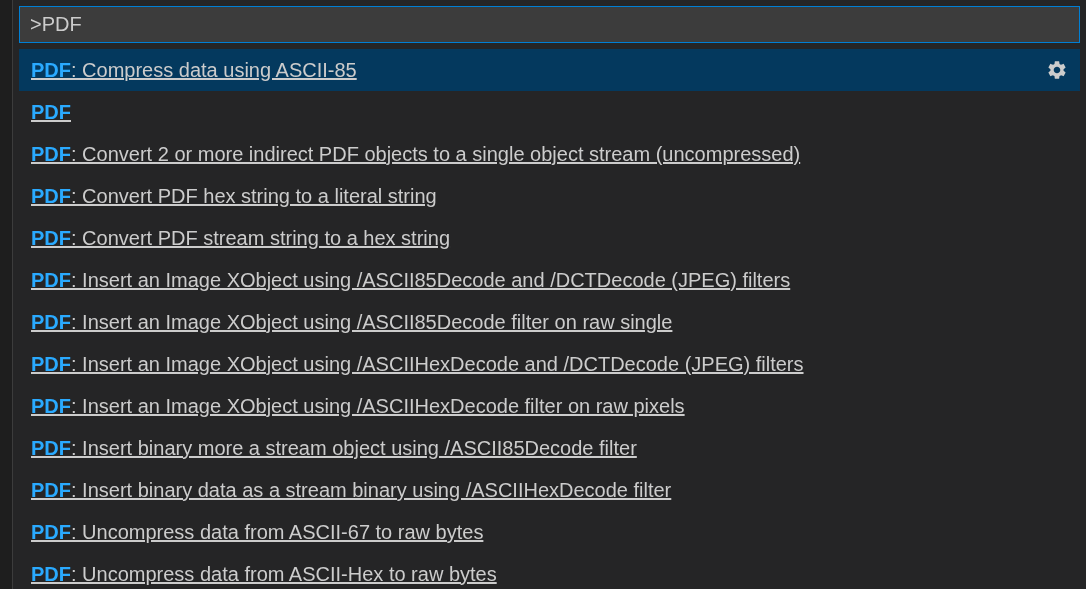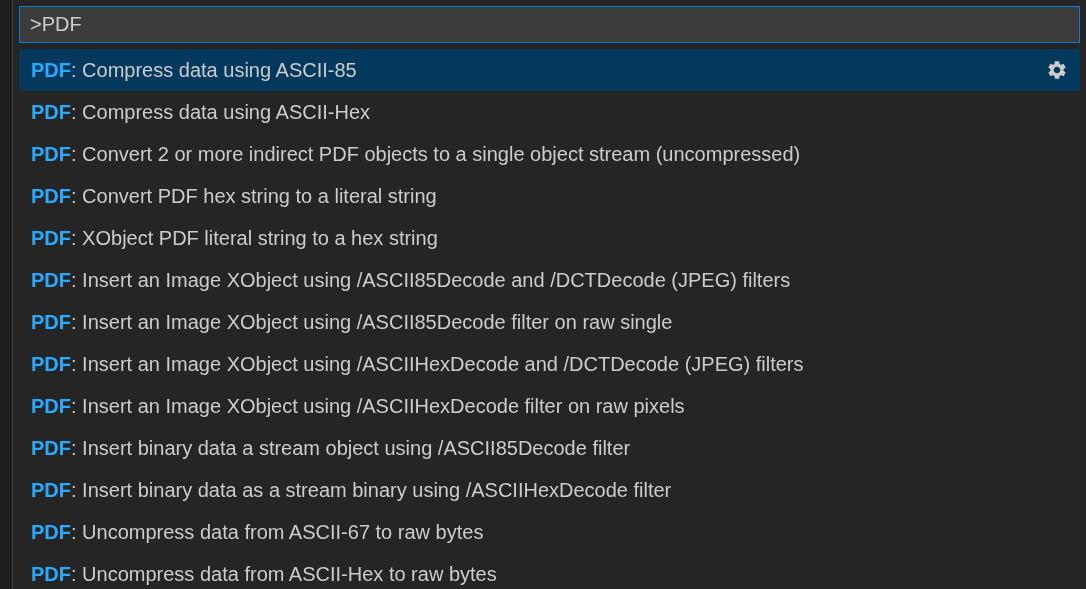--- a/index.html
+++ b/index.html
@@ -47,20 +47,21 @@
       font-size: 20px;
       line-height: 1.5;
       cursor: pointer;
     }
     .result-item.selected {
       background-color: #04395e;
     }
     .result-label {
       display: flex;
       align-items: baseline;
+      text-decoration: underline;
     }
     .prefix {
       color: #2aaaff;
       font-weight: 600;
     }
     .description {
       color: #cccccc;
     }
     .gear-icon {
       width: 22px;
@@ -97,39 +98,38 @@
           <span class="prefix">PDF</span>
           <span class="description">: Compress data using ASCII-85</span>
         </div>
         <span class="gear-icon"><svg viewBox="0 0 24 24">
             <path d="M19.14,12.94c0.04-0.3,0.06-0.61,0.06-0.94c0-0.32-0.02-0.64-0.07-0.94l2.03-1.58c0.18-0.14,0.23-0.41,0.12-0.61 l-1.92-3.32c-0.12-0.22-0.37-0.29-0.59-0.22l-2.39,0.96c-0.5-0.38-1.03-0.7-1.62-0.94L14.4,2.81c-0.04-0.24-0.24-0.41-0.48-0.41 h-3.84c-0.24,0-0.43,0.17-0.47,0.41L9.25,5.35C8.66,5.59,8.12,5.92,7.63,6.29L5.24,5.33c-0.22-0.08-0.47,0-0.59,0.22L2.74,8.87 C2.62,9.08,2.66,9.34,2.86,9.48l2.03,1.58C4.84,11.36,4.8,11.69,4.8,12s0.02,0.64,0.07,0.94l-2.03,1.58 c-0.18,0.14-0.23,0.41-0.12,0.61l1.92,3.32c0.12,0.22,0.37,0.29,0.59,0.22l2.39-0.96c0.5,0.38,1.03,0.7,1.62,0.94l0.36,2.54 c0.05,0.24,0.24,0.41,0.48,0.41h3.84c0.24,0,0.44-0.17,0.47-0.41l0.36-2.54c0.59-0.24,1.13-0.56,1.62-0.94l2.39,0.96 c0.22,0.08,0.47,0,0.59-0.22l1.92-3.32c0.12-0.22,0.07-0.47-0.12-0.61L19.14,12.94z M12,15.6c-1.98,0-3.6-1.62-3.6-3.6 s1.62-3.6,3.6-3.6s3.6,1.62,3.6,3.6S13.98,15.6,12,15.6z"></path>
           </svg></span>
       </li>
       <li class="result-item">
         <div class="result-label">
           <span class="prefix">PDF</span>
-          <span class="description">: Compress data using ASCII-Hex</span>
         </div>
       </li>
       <li class="result-item">
         <div class="result-label">
           <span class="prefix">PDF</span>
           <span class="description">: Convert 2 or more indirect PDF objects to a single object stream (uncompressed)</span>
         </div>
       </li>
       <li class="result-item">
         <div class="result-label">
           <span class="prefix">PDF</span>
           <span class="description">: Convert PDF hex string to a literal string</span>
         </div>
       </li>
       <li class="result-item">
         <div class="result-label">
           <span class="prefix">PDF</span>
-          <span class="description">: XObject PDF literal string to a hex string</span>
+          <span class="description">: Convert PDF stream string to a hex string</span>
         </div>
       </li>
       <li class="result-item">
         <div class="result-label">
           <span class="prefix">PDF</span>
           <span class="description">: Insert an Image XObject using /ASCII85Decode and /DCTDecode (JPEG) filters</span>
         </div>
       </li>
       <li class="result-item">
         <div class="result-label">
@@ -145,21 +145,21 @@
       </li>
       <li class="result-item">
         <div class="result-label">
           <span class="prefix">PDF</span>
           <span class="description">: Insert an Image XObject using /ASCIIHexDecode filter on raw pixels</span>
         </div>
       </li>
       <li class="result-item">
         <div class="result-label">
           <span class="prefix">PDF</span>
-          <span class="description">: Insert binary data a stream object using /ASCII85Decode filter</span>
+          <span class="description">: Insert binary more a stream object using /ASCII85Decode filter</span>
         </div>
       </li>
       <li class="result-item">
         <div class="result-label">
           <span class="prefix">PDF</span>
           <span class="description">: Insert binary data as a stream binary using /ASCIIHexDecode filter</span>
         </div>
       </li>
       <li class="result-item">
         <div class="result-label">

